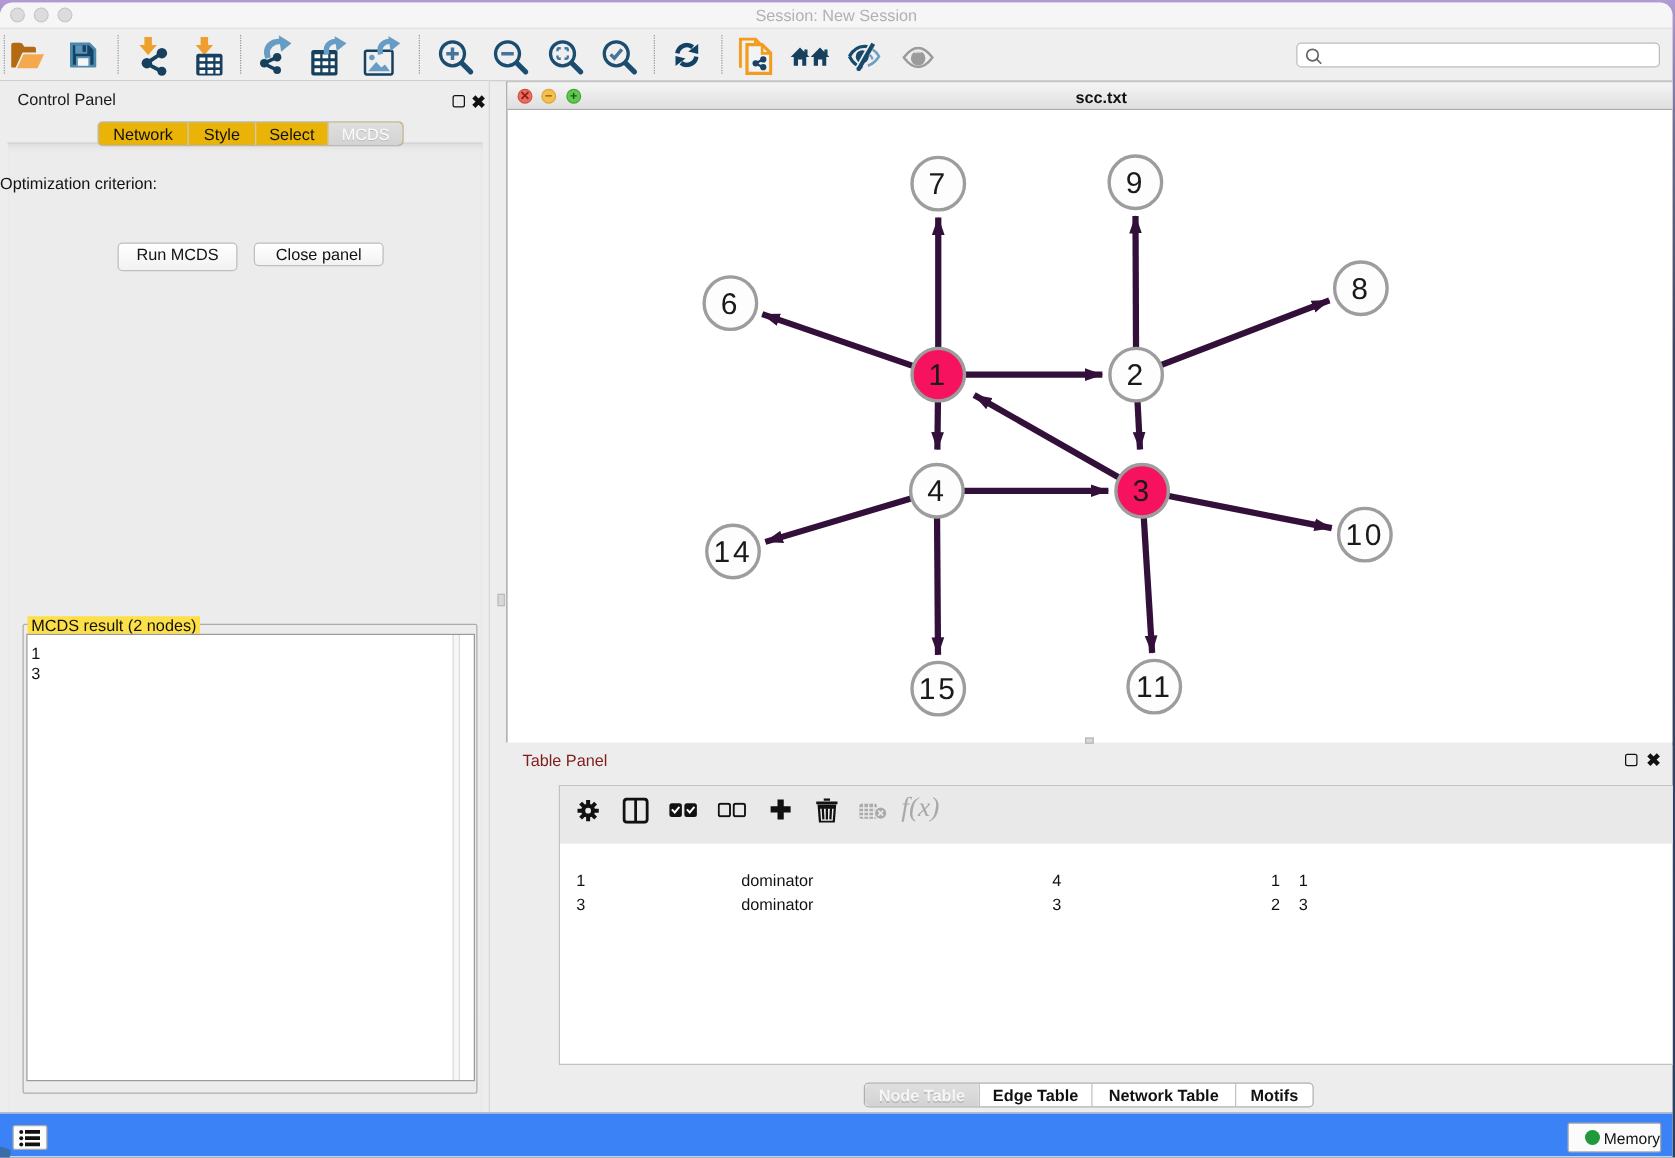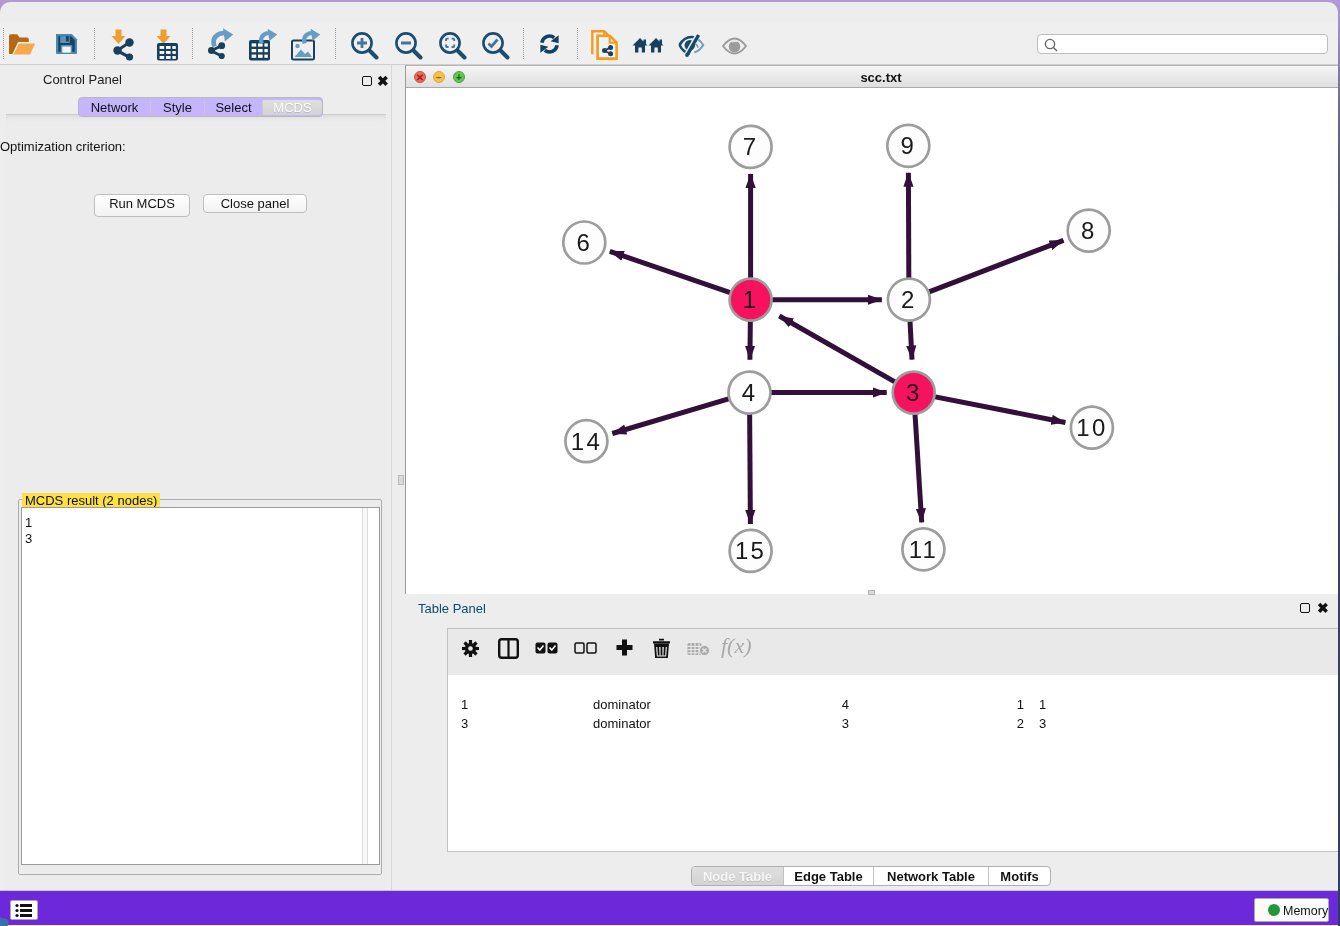--- a/index.html
+++ b/index.html
@@ -8,41 +8,41 @@
 #win { left:0; top:2px; width:1338px; height:924px; background:#ededed; border-radius:10px 10px 0 0; overflow:hidden; }
 #titlebar { left:0; top:0; width:1338px; height:21px; background:#f6f6f6; border-bottom:1px solid #d4d4d4; border-radius:10px 10px 0 0; }
 .tl { position:absolute; top:4px; width:12px; height:12px; border-radius:50%; background:#dcdcdc; border:1px solid #c8c8c8; }
 #wtitle { left:0; top:3px; width:1338px; text-align:center; font-size:13px; color:#b1b1b1; }
 #toolbar { left:0; top:21px; width:1338px; height:42px; background:#efefef; border-bottom:1px solid #cfcfcf; }
 .sep { position:absolute; top:5px; height:31px; width:0; border-left:1px dotted #999; }
 .ticon { position:absolute; }
 #searchbox { position:absolute; left:1037px; top:11px; width:291px; height:20px; background:#fff; border:1px solid #bdbdbd; border-radius:4px; }
 
 #cpanel { left:0; top:63px; width:392px; height:827px; background:#ededed; border-right:1px solid #d8d8d8; }
-#cphead { position:absolute; left:14px; top:7px; font-size:13px; color:#1a1a1a;margin-left:29px; }
+#cphead { position:absolute; left:14px; top:7px; font-size:13px; color:#1a1a1a; }
 .sqicon { position:absolute; width:10px; height:10px; border:1.6px solid #111; border-radius:2px; }
 .xicon { position:absolute; font-size:14px; font-weight:bold; color:#111; line-height:10px; }
 #cpinner { position:absolute; left:6px; top:49px; width:380px; height:778px; background:#ececec; border-top:1px solid #cdcdcd; box-shadow:inset 0 5px 7px -5px #cfcfcf; }
-#cptabs { position:absolute; left:78px; top:32px; width:245px; height:20px; background:#c4b5fd; border:1px solid #b9b9b9; border-radius:4px; display:flex; font-size:13px;align-items:center; }
+#cptabs { position:absolute; left:78px; top:32px; width:245px; height:20px; background:#eab308; border:1px solid #b9b9b9; border-radius:4px; display:flex; font-size:13px; }
 #cptabs .tab { border-right:1px solid #c9c9c9; display:flex; align-items:center; justify-content:center; color:#111; }
 #cptabs .tab:last-child { border-right:none; background:linear-gradient(#dfdfdf,#d3d3d3); color:#fdfdfd; text-shadow:0 1px 0 #bbb; border-radius:0 4px 4px 0; }
 .btn { position:absolute; background:linear-gradient(#ffffff,#f2f2f2); border:1px solid #bfbfbf; border-radius:4px; font-size:13px; color:#111; text-align:center; }
 #combo { position:absolute; left:44px; top:95px; width:311px; height:19px; background:#fff; border:1px solid #c3c3c3; border-radius:3px; font-size:13px; color:#111; line-height:17px; padding-left:12px; }
 #fieldset { position:absolute; left:18px; top:434px; width:364px; height:376px; border:1px solid #adadad; border-radius:2px; }
 #fslegend { position:absolute; left:3px; top:-7px; background:#fde047; padding:0 3px; font-size:13px; color:#111; }
 #fstext { position:absolute; left:2px; top:7px; width:359px; height:358px; background:#fff; border:1px solid #9a9a9a; font-size:13px; color:#111; line-height:15.5px; padding:7px 0 0 3px; }
 #fsscroll { position:absolute; right:11px; top:0px; width:6px; height:356px; background:#f7f7f7; border-left:1px solid #dcdcdc; border-right:1px solid #dcdcdc; }
 
 #netwin { left:405px; top:63px; width:933px; height:529px; background:#fff; border-left:1px solid #9a9a9a; border-top:1px solid #b5b5b5; }
 #nettitle { position:absolute; left:0; top:0; width:932px; height:22px; background:linear-gradient(#f5f5f5,#dfdfdf); border-bottom:1px solid #aaa; }
 .mac { position:absolute; top:5px; width:12px; height:12px; border-radius:50%; font-size:10px; line-height:12px; text-align:center; }
 #netname { position:absolute; left:0; top:4px; width:932px; text-align:center; font-size:13px; font-weight:bold; color:#111; }
 
 #tpanel { left:405px; top:594px; width:933px; height:294px; background:#ededed; }
-#tphead { position:absolute; left:13px; top:5px; font-size:13px; color:#0c4a6e; }
+#tphead { position:absolute; left:13px; top:5px; font-size:13px; color:#7f1d1d; }
 #tbox { position:absolute; left:8px; top:32px; width:914px; height:224px; background:#fff; border:1px solid #c2c2c2;margin-left:34px; }
 #ttools { position:absolute; left:0; top:0; width:912px; height:46px; background:#e9e9e9; }
 #thead { position:absolute; left:0; top:46px; width:665px; height:20px; display:flex; font-size:12.5px; color:#111; }
 #thead .th { position:relative; background:linear-gradient(#f7f7f7,#e9e9e9); border-top:1px solid #cfcfcf; border-bottom:1px solid #c5c5c5; border-right:1px solid #ccc; display:flex; align-items:center; justify-content:center; font-size:12px; }
 #trows { position:absolute; left:0; top:66px; width:912px; font-size:13px; color:#111; }
 .trow { height:19px; display:flex; align-items:center; }
 .td { overflow:hidden; white-space:nowrap; }
 #ttabs { position:absolute; left:286px; top:270px; height:20px; display:flex; font-size:13px; font-weight:bold; background:#fff; border:1px solid #b0b0b0; border-radius:4px; }
 #ttabs .tab { border-right:1px solid #c2c2c2; display:flex; align-items:center; justify-content:center; color:#111; }
 #ttabs .tab:first-child { background:linear-gradient(#dfdfdf,#d3d3d3); color:#f6f6f6; text-shadow:0 1px 0 #bbb; border-radius:4px 0 0 4px; }
@@ -51,26 +51,32 @@
   linear-gradient(#777,#777) 4.5px 0/4px 4px no-repeat,
   linear-gradient(#777,#777) 6px 4px/1.2px 3px no-repeat,
   linear-gradient(#777,#777) 1px 5.5px/11px 1.2px no-repeat,
   linear-gradient(#777,#777) 1px 5.5px/1.2px 2px no-repeat,
   linear-gradient(#777,#777) 11px 5.5px/1.2px 2px no-repeat,
   linear-gradient(#777,#777) 0 7.5px/3.8px 3.5px no-repeat,
   linear-gradient(#777,#777) 4.6px 7.5px/3.8px 3.5px no-repeat,
   linear-gradient(#777,#777) 9.2px 7.5px/3.8px 3.5px no-repeat;
 }
 
-#statusbar { left:0; top:888px; width:1338px; height:35px; background:#6d28d9; border-top:1px solid #c6c6c6; }
+#statusbar { left:0; top:888px; width:1338px; height:35px; background:#3b82f6; border-top:1px solid #c6c6c6; }
 #listbtn { position:absolute; left:10px; top:9px; width:28px; height:20px; background:#fdfdfd; border:1px solid #ababab; border-radius:2px; }
 #membtn { position:absolute; left:1254px; top:7px; width:75px; height:24px; background:#fbfbfb; border:1px solid #aaaaaa; border-radius:2px; font-size:13px; color:#111; }
 </style></head>
 <body>
 <div class="abs" id="win">
+  <div class="abs" id="titlebar">
+    <div class="tl" style="left:8px;"></div>
+    <div class="tl" style="left:27px;"></div>
+    <div class="tl" style="left:46px;"></div>
+    <div class="abs" id="wtitle">Session: New Session</div>
+  </div>
   <div class="abs" id="toolbar">
     <div class="sep" style="left:3px"></div>
     <div class="sep" style="left:94px"></div>
     <div class="sep" style="left:192px"></div>
     <div class="sep" style="left:335px"></div>
     <div class="sep" style="left:523px"></div>
     <div class="sep" style="left:577px"></div>
     <svg class="ticon" style="left:8px;top:10px" width="28" height="23" viewBox="0 0 28 23">
       <path d="M1,21 L1,3 Q1,1.2 2.8,1.2 L8.2,1.2 Q9.6,1.2 10.2,2.4 L11.3,4.4 L19,4.4 Q20.8,4.4 20.8,6.2 L20.8,9 L10,9 L4.5,21 z" fill="#b36a12"></path>
       <path d="M5.6,21.6 L10.8,10.4 L27.2,10.4 L22,21.6 z" fill="#f5a94f"></path>

